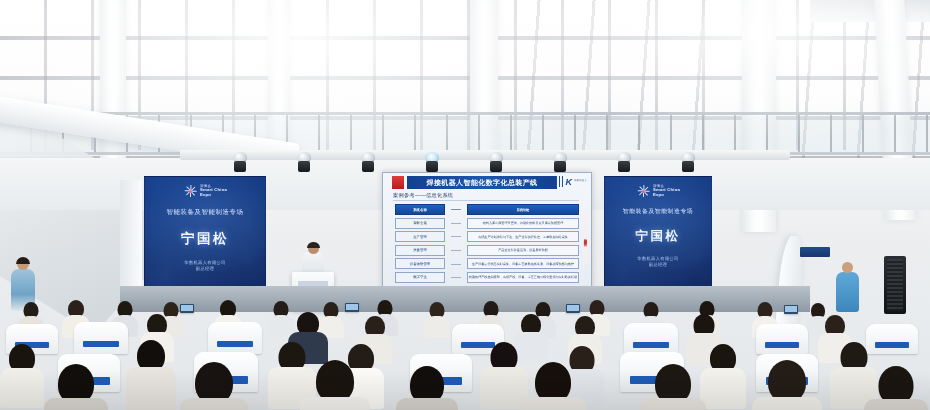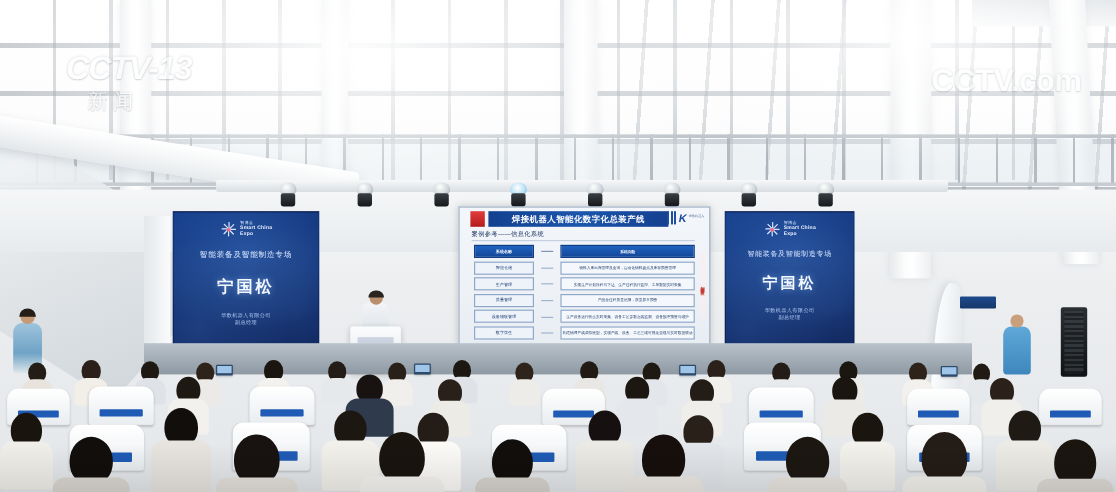--- a/index.html
+++ b/index.html
@@ -615,19 +615,14 @@
       <div class="torso" style="top:37px;width:70px;height:30px;background:#f2f0ea"></div>
       </div>
     <div class="person" style="left:864px;top:66px;width:64px;height:50px">
       <div class="head" style="top:0;width:35px;height:39px;background:#1b1510"></div>
       <div class="torso" style="top:33px;width:64px;height:28px;background:#dcd9d3"></div>
       </div>
 
     <div class="floorfade"></div>
   </div>
 
-  <div class="cctv-bug">
-    <div class="line1">CCTV-13</div>
-    <div class="line2">新闻</div>
-  </div>
-  <div class="cctv-wm">CCTV.com</div>
 
 </div>
 
 </body></html>

